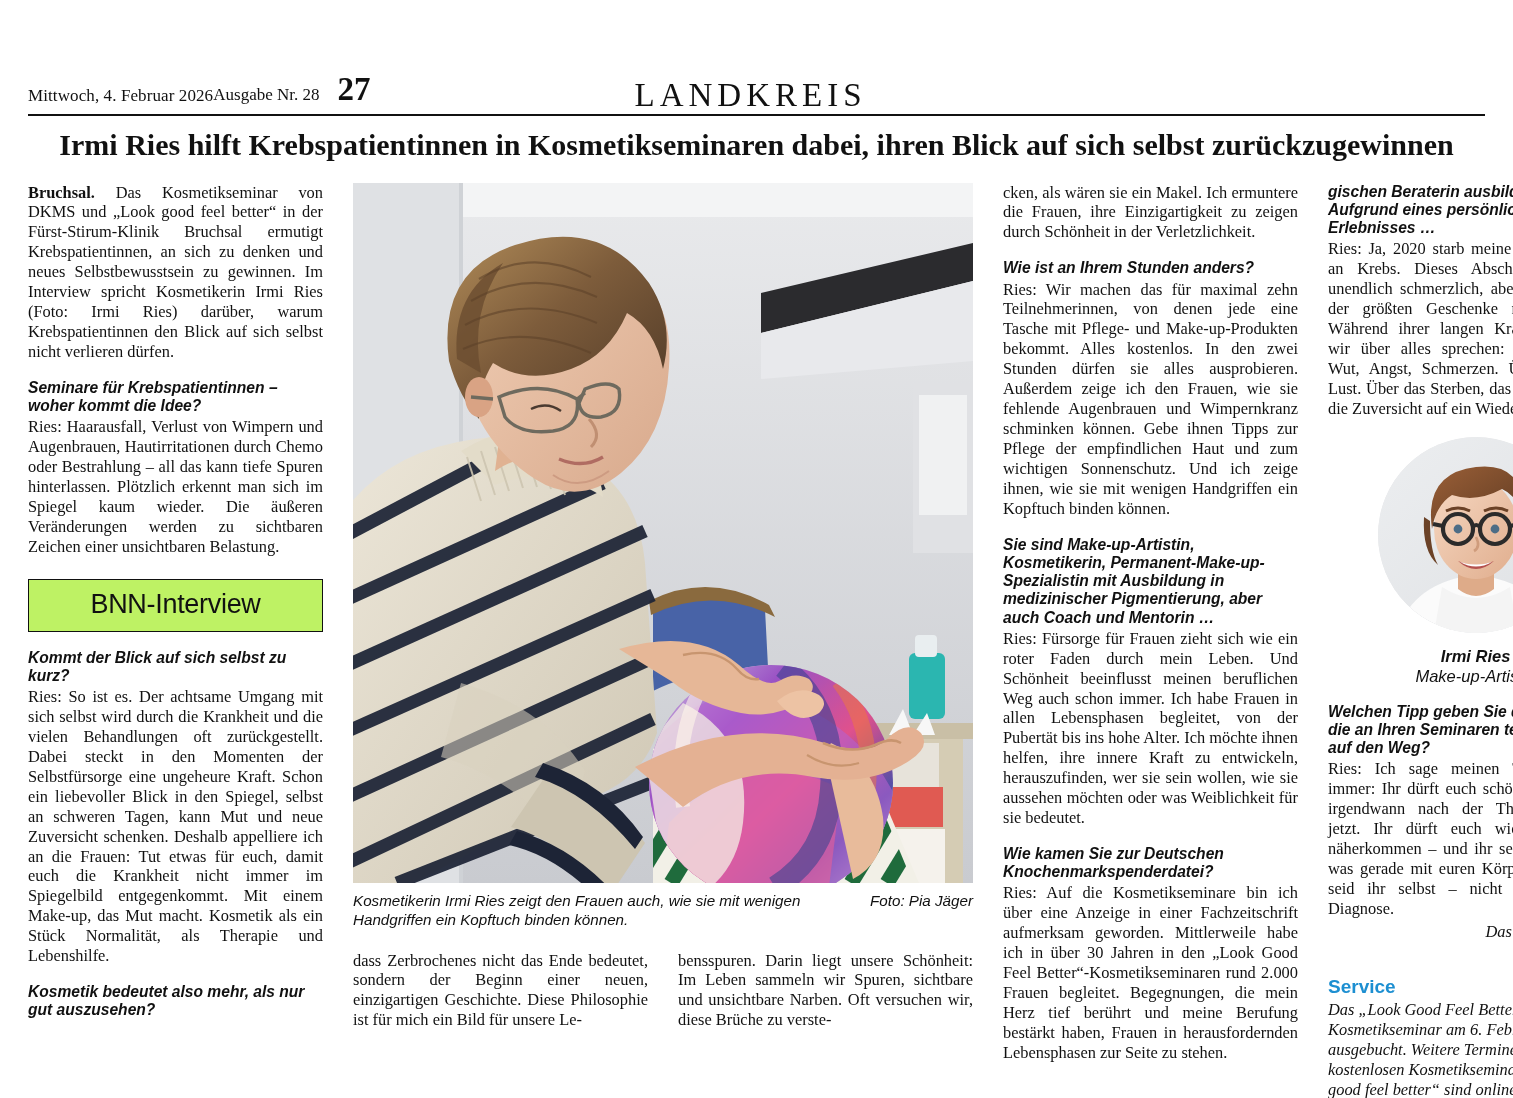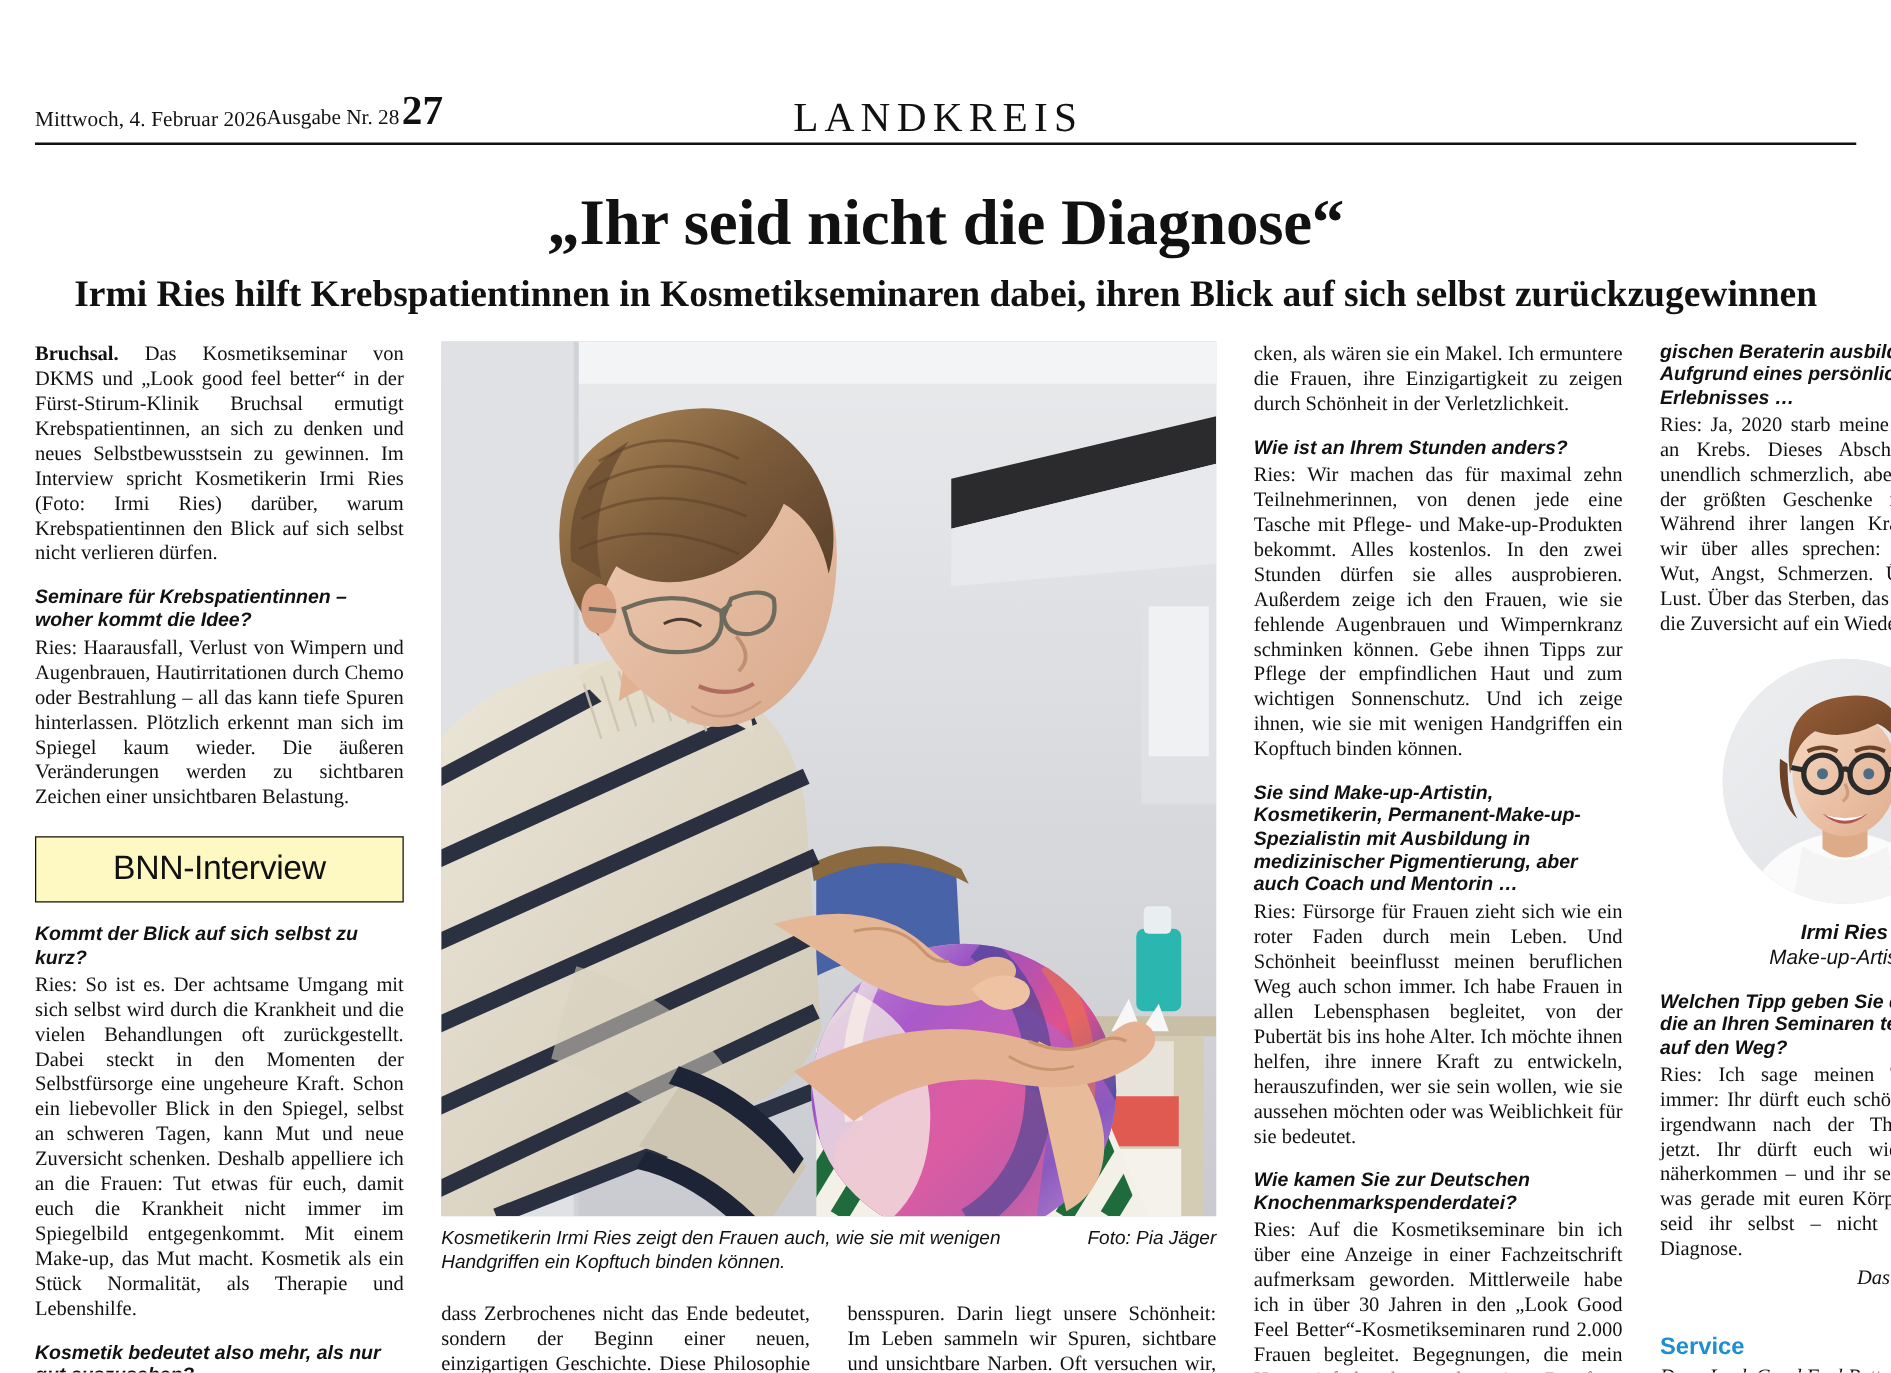--- a/index.html
+++ b/index.html
@@ -47,21 +47,21 @@
     text-align: center;
     font-family: "Liberation Serif", serif;
     font-size: 33px;
     letter-spacing: 5px;
     line-height: 1;
     font-weight: 400;
   }
   .masthead-right {
     display: flex;
     align-items: baseline;
-    gap: 2px;
+    gap: 18px;
     white-space: nowrap;
     padding-bottom: 2px;
   }
   .masthead-issue {
     font-size: 17px;
   }
   .masthead-pageno {
     font-size: 33px;
     font-weight: bold;
   }
@@ -111,21 +111,21 @@
     line-height: 1.17;
     margin: 17px 0 2px 0;
     text-align: left;
   }
   h3.q.first { margin-top: 17px; }
 
   
   .bnn-box {
     margin: 22px 0 6px 0;
     border: 1.6px solid #111;
-    background: #fef9c3;
+    background: #bef264;
     text-align: center;
     padding: 9px 0 11px 0;
   }
   .bnn-box-label {
     font-family: "Liberation Sans", sans-serif;
     font-size: 27px;
     font-weight: 400;
     letter-spacing: -0.3px;
     color: #111;
   }
@@ -226,21 +226,20 @@
 
   <div class="masthead">
     <div class="masthead-date">Mittwoch, 4. Februar 2026</div>
     <div class="masthead-title">LANDKREIS</div>
     <div class="masthead-right">
       <span class="masthead-issue">Ausgabe Nr. 28</span>
       <span class="masthead-pageno">27</span>
     </div>
   </div>
 
-  <div class="headline">„Ihr seid nicht die Diagnose“</div>
   <div class="subheadline">Irmi Ries hilft Krebspatientinnen in Kosmetikseminaren dabei, ihren Blick auf sich selbst zurückzugewinnen</div>
 
   <div class="grid">
 
     <div class="col">
       <p class="body"><span class="lead-in">Bruchsal.</span><span> Das Kosmetikseminar von DKMS und „Look good feel better“ in der Fürst-Stirum-Klinik Bruchsal ermutigt Krebspatientinnen, an sich zu denken und neues Selbstbewusstsein zu gewinnen. Im Interview spricht Kosmetikerin Irmi Ries (Foto: Irmi Ries) darüber, warum Krebspatientinnen den Blick auf sich selbst nicht verlieren dürfen.</span></p>
 
       <h3 class="q">Seminare für Krebspatientinnen – woher kommt die Idee?</h3>
       <p class="body">Ries: Haarausfall, Verlust von Wimpern und Augenbrauen, Hautirritationen durch Chemo oder Bestrahlung – all das kann tiefe Spuren hinterlassen. Plötzlich erkennt man sich im Spiegel kaum wieder. Die äußeren Veränderungen werden zu sichtbaren Zeichen einer unsichtbaren Belastung.</p>
 

